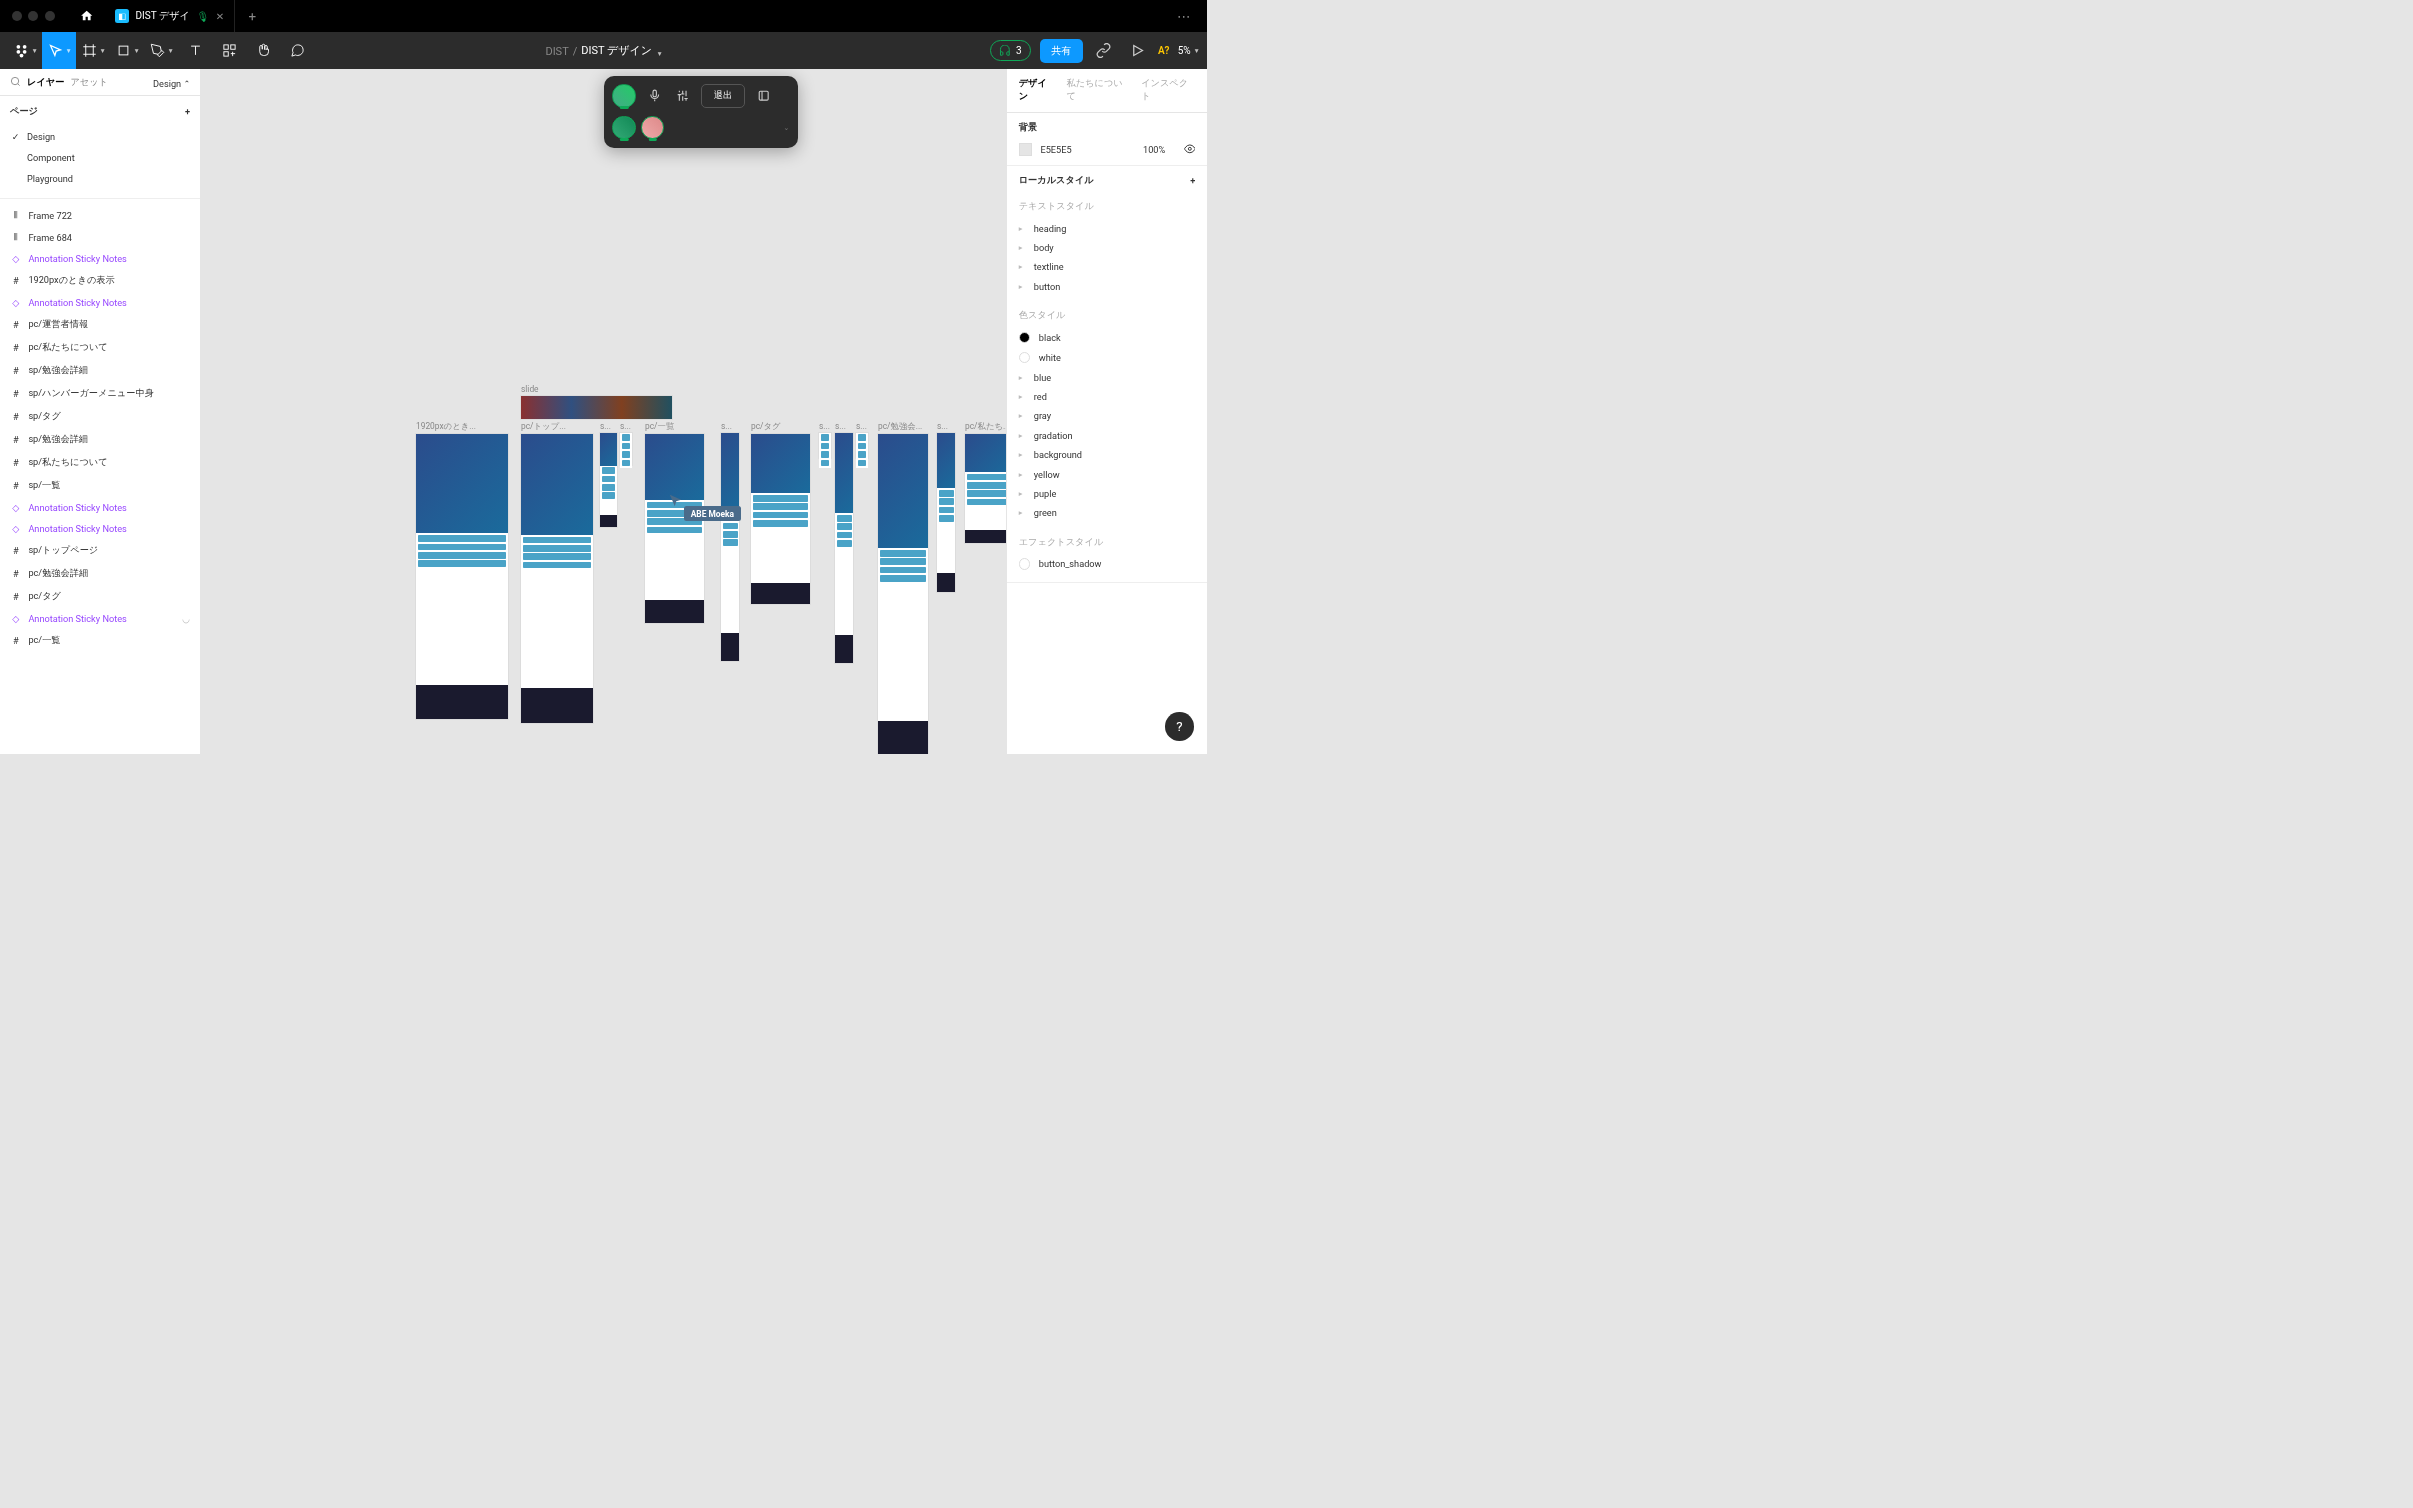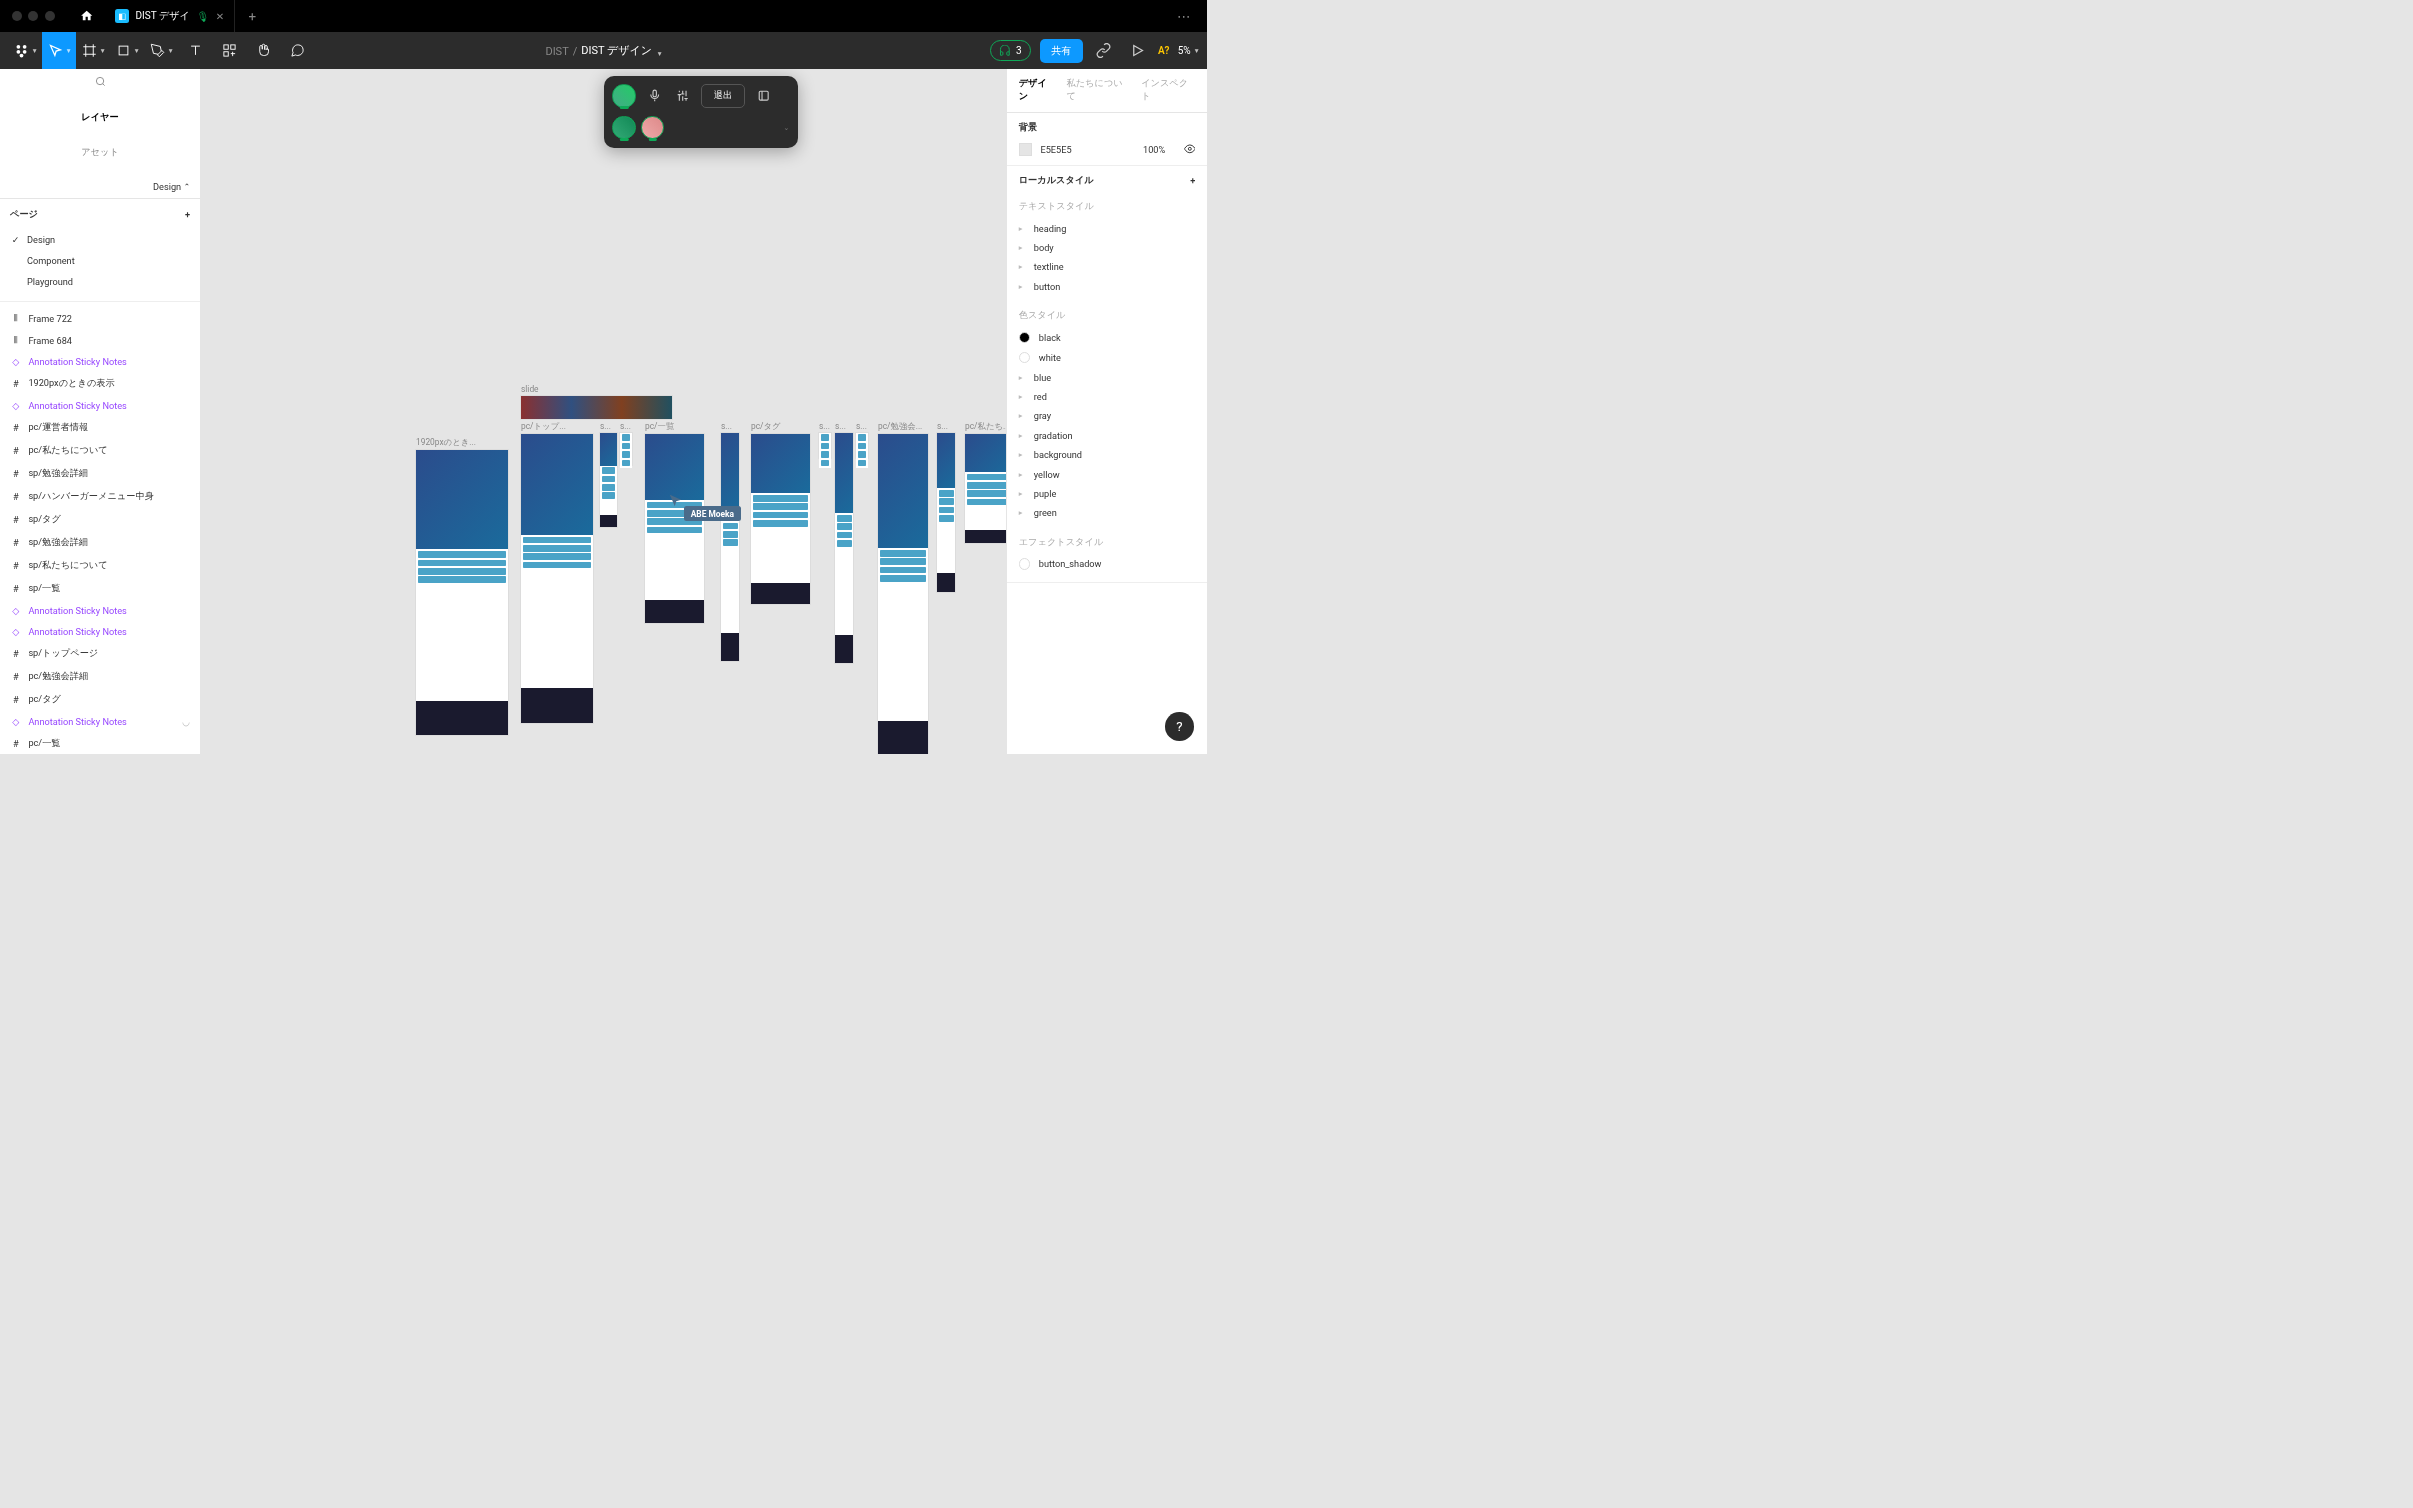--- a/index.html
+++ b/index.html
@@ -30,21 +30,21 @@
 .audio-pill svg{color:#0fa958;}
 .share-btn { background: #0d99ff; color: #fff; padding: 5px 11.7px; border-radius: 5px; font-size: 10px; border:none;}
 .a-badge { color: #ffc700; font-size: 10px; font-weight:600;}
 .zoom { color: #fff; font-size: 10px; display:flex; align-items:center; gap:2.5px;}
 
 
 .main { display: flex; height: calc(100% - 69px); }
 
 
 .left-panel { width: 201px; background: #fff; border-right: 0.8px solid #e5e5e5; overflow-y: auto; font-size: 9.2px; color: #333; }
-.panel-tabs { display: flex; align-items: center; padding: 6.7px 10px; gap: 22px; border-bottom: 0.8px solid #e5e5e5; flex-direction: column; }
+.panel-tabs { display: flex; align-items: flex-end; padding: 6.7px 10px; gap: 6px; border-bottom: 0.8px solid #e5e5e5; }
 .panel-tabs .search { color: #888; }
 .panel-tabs .tab { color: #888; }
 .panel-tabs .tab.active { color: #000; font-weight: 600; }
 .panel-tabs .design-dd { margin-left: auto; color: #333; display:flex; align-items:center; gap:2.5px;}
 .pages-header { display: flex; align-items: center; justify-content: space-between; padding: 8.4px 10px; font-weight: 600; }
 .page-item { padding: 5px 10px 5px 27px; display: flex; align-items: center; gap: 6.7px; position:relative;}
 .page-item.sel::before { content:"✓"; position:absolute; left:11.7px; font-size:9.2px;}
 .layer-item { padding: 5px 10px; display: flex; align-items: center; gap: 6.7px; white-space: nowrap; }
 .layer-item .licon { width: 11.7px; text-align: center; color: #333; font-size:9.2px;}
 .layer-item.purple { color: #9747ff; }
@@ -349,21 +349,21 @@
         <span class="chev">⌄</span>
       </div>
     </div>
 
     <div class="frame-wrap" style="left:320px; top:315px; width:151px;">
       <div class="frame-label">slide</div>
       <div class="frame-box" style="width:151px;height:23.5px;background:linear-gradient(90deg,#8a3030,#305080,#804020,#205060);"></div>
     </div>
 
     <div id="canvas-frames">
-        <div class="frame-wrap" style="left: 215px; top: 352px; width: 112px; margin-top: 16px;">
+        <div class="frame-wrap" style="left: 215px; top: 352px; width: 112px;">
           <div class="frame-label" style="width: 92px;">1920pxのとき...</div>
           <div class="frame-box mockup" style="width: 92px; height: 285px;">
             <div class="hero"></div>
             <div class="sec">
               <div class="row"></div>
               <div class="row"></div>
               <div class="row"></div>
               <div class="row"></div>
             </div>
             <div class="foot"></div>

